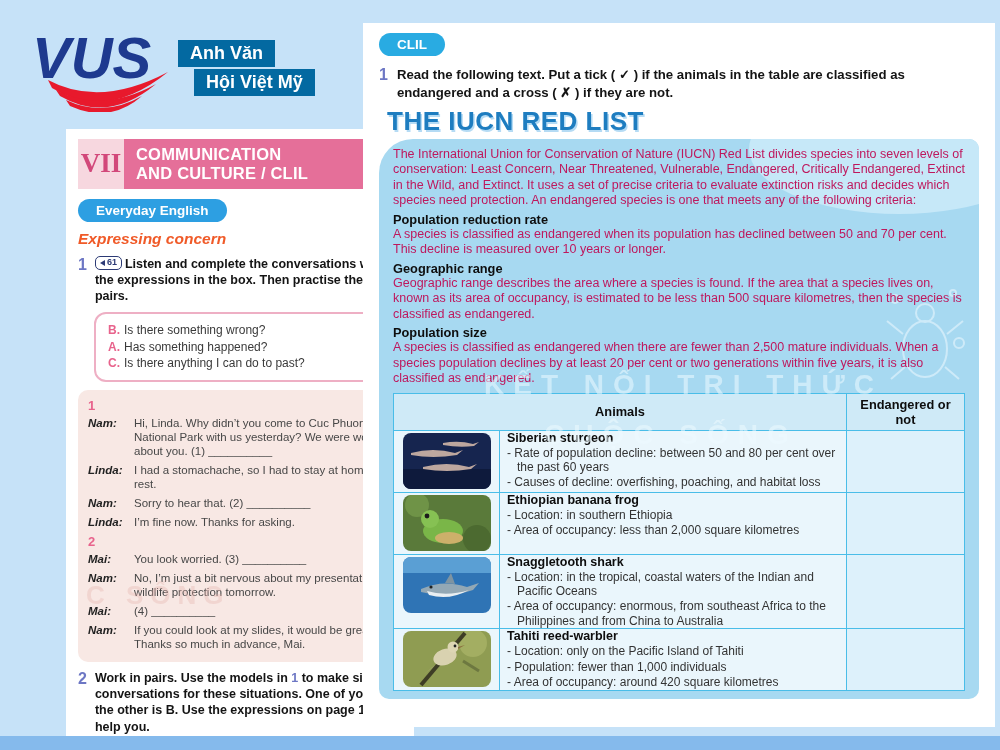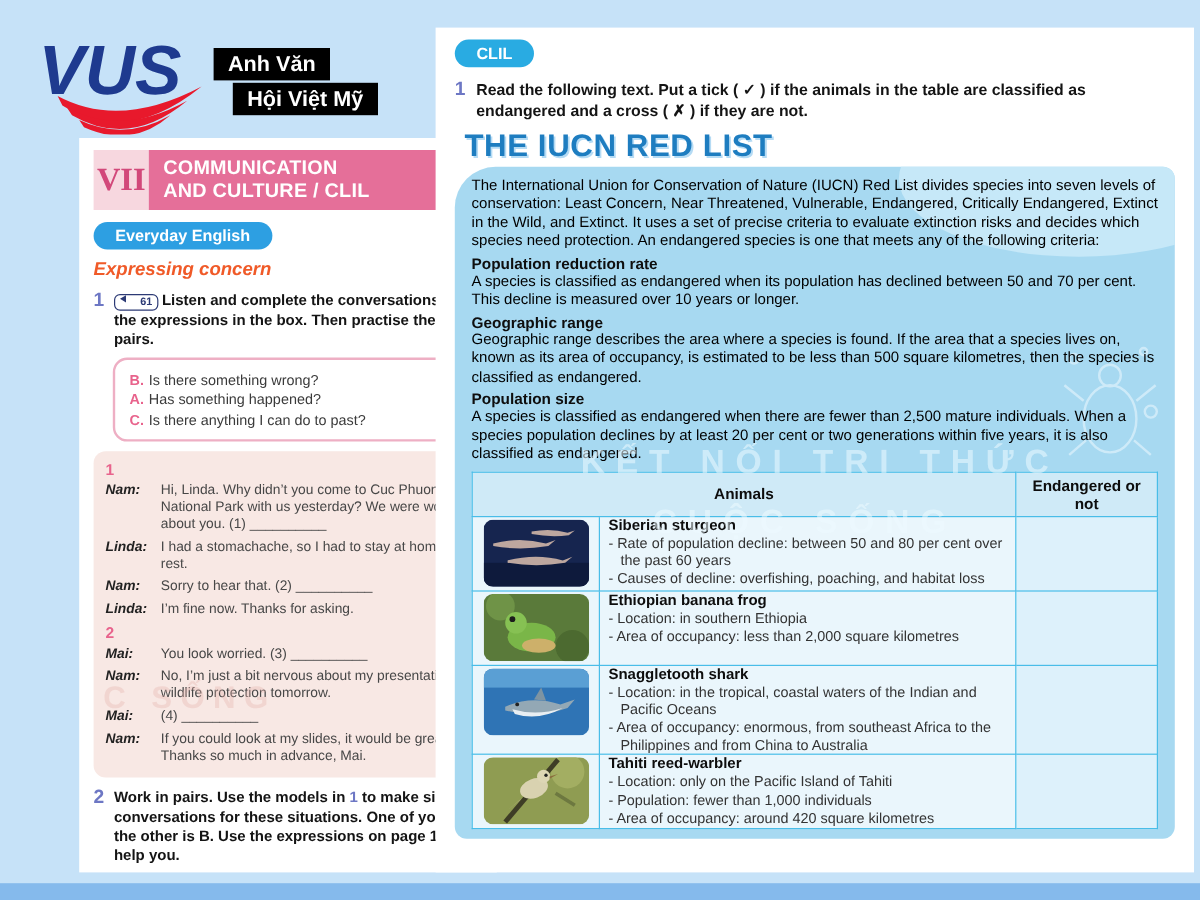--- a/index.html
+++ b/index.html
@@ -9,42 +9,42 @@
     background:#c6e2f8;
     position:relative;
     overflow:hidden;
   }
   .bottom-strip { position:absolute; left:0; bottom:0; width:1000px; height:14px; background:#85baec; }
 
   
   .logo-area { position:absolute; left:30px; top:22px; width:330px; height:90px; }
   .vus-wordmark { position:absolute; left:0; top:0; }
   .brand-tags { position:absolute; left:148px; top:18px; }
-  .brand-tag { display:table; background:#000000; color:#fff; font-weight:bold; font-size:18px; padding:3px 12px; white-space:nowrap; }
+  .brand-tag { display:table; background:#0369a1; color:#fff; font-weight:bold; font-size:18px; padding:3px 12px; white-space:nowrap; }
   .brand-tag.t2 { margin-left:16px; margin-top:2px; }
 
   
   .card { position:absolute; background:#fff; overflow:hidden; }
-  .card-left  { left:66px;  top:115px; width:348px; height:612px; padding:10px 12px; }
+  .card-left  { left:66px;  top:129px; width:348px; height:612px; padding:10px 12px; }
   .card-right { left:363px; top:23px;  width:632px; height:704px; padding:10px 16px; }
 
   
   .unit-head { display:flex; align-items:stretch; margin-bottom:8px; }
   .unit-num { flex:0 0 46px; background:#f7d7df; color:#d2487a; font-family:"Liberation Serif", serif; font-weight:bold; font-size:27px; display:flex; align-items:center; justify-content:center; }
   .unit-banner { flex:1; background:#e56f99; color:#fff; font-weight:bold; font-size:16.5px; line-height:1.15; padding:6px 8px 6px 12px; border-radius:0 10px 10px 0; letter-spacing:.2px; }
   .pill { display:inline-block; color:#fff; font-weight:bold; font-size:13.5px; padding:4px 18px; border-radius:15px; }
   .pill-ee { background:#2d9fe2; margin:2px 0 6px; }
   .concern { color:#f05a28; font-weight:bold; font-style:italic; font-size:15.5px; margin:2px 0 8px; }
 
   .ex { display:flex; gap:8px; }
   .ex-num { color:#6d77c4; font-weight:bold; font-size:16px; line-height:1.1; }
   .ex-text { font-weight:bold; font-size:12.5px; color:#141414; line-height:1.3; }
   .ref-num { color:#6d77c4; }
 
-  .audio-badge { display:inline-flex; gap:12px; border:1.5px solid #2c3a75; border-radius:5px; padding:0 4px; font-size:9px; font-weight:bold; color:#2c3a75; vertical-align:2px; margin-right:3px; background:#fff; }
+  .audio-badge { display:inline-flex; align-items:center; gap:2px; border:1.5px solid #2c3a75; border-radius:5px; padding:0 4px; font-size:9px; font-weight:bold; color:#2c3a75; vertical-align:2px; margin-right:3px; background:#fff; }
   .spk { width:0; height:0; border-top:3px solid transparent; border-bottom:3px solid transparent; border-right:5px solid #2c3a75; }
 
   .expr-box { border:2px solid #eeafc4; border-radius:12px; background:#fff; padding:7px 8px 7px 12px; margin:7px 0 8px 16px; }
   .expr-line { font-size:12px; color:#3a3a3a; margin:2.5px 0; }
   .expr-letter { color:#e8638c; font-weight:bold; margin-right:4px; }
 
   .dlg-panel { position:relative; background:#f8e8e4; border-radius:10px; padding:6px 8px 6px 10px; margin:2px 0 8px; }
   .dlg-num { color:#e8638c; font-weight:bold; font-size:13px; margin:2px 0 3px; }
   .dlg-line { display:flex; font-size:11.5px; line-height:1.22; margin-bottom:5px; }
   .dlg-speaker { flex:0 0 46px; font-weight:bold; font-style:italic; color:#222; }
@@ -53,21 +53,21 @@
 
   
   .pill-clil { background:#29abe2; margin-bottom:4px; }
   .r-ex { display:flex; gap:9px; margin:6px 0 4px; }
   .r-ex .ex-text { font-size:13.2px; line-height:1.35; }
   .iucn-title { color:#1e7dc0; font-weight:800; font-size:26px; letter-spacing:.5px; margin:2px 0 2px 8px; text-shadow:1.5px 1.5px 0 rgba(120,190,235,.55); }
 
   .panel { position:relative; background:#a7d9f1; border-radius:34px 10px 10px 10px; padding:8px 14px 8px; overflow:hidden; }
   .panel::before { content:""; position:absolute; top:-55px; right:-70px; width:300px; height:130px; background:#c6e8f8; border-radius:50%; }
   .panel-deco { position:absolute; right:14px; top:140px; opacity:.55; }
-  .panel p, .crit-text { position:relative; font-size:12.5px; color:#000000; line-height:1.24; }
+  .panel p, .crit-text { position:relative; font-size:12.5px; color:#be185d; line-height:1.24; }
   .crit-h { position:relative; font-weight:bold; font-size:12.8px; color:#0e0e0e; margin-top:3px; }
 
   .wm { position:absolute; z-index:3; font-weight:bold; color:rgba(236,249,255,0.55); letter-spacing:9px; pointer-events:none; }
   .wm1 { left:105px; top:230px; font-size:28px; }
   .wm2 { left:165px; top:280px; font-size:28px; }
 
   table.atable { position:relative; z-index:2; width:100%; border-collapse:collapse; background:#eaf6fc; margin-top:6px; }
   .atable th, .atable td { border:1.6px solid #49bde8; }
   .atable th { background:#cfeaf7; font-size:12.8px; color:#0d0d0d; padding:3px 4px; text-align:center; }
   .atable td { padding:0 7px; font-size:12px; color:#333; vertical-align:top; }

